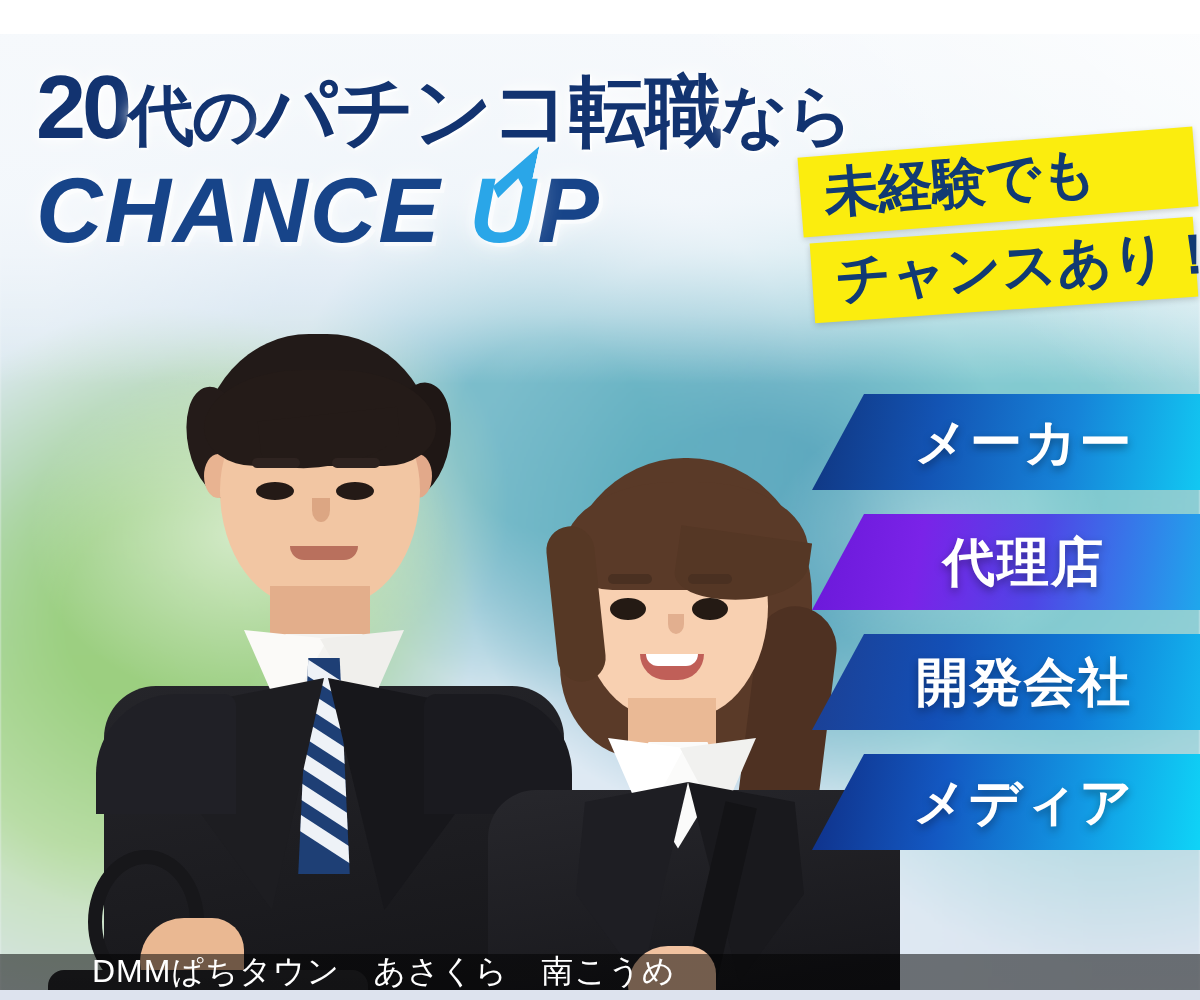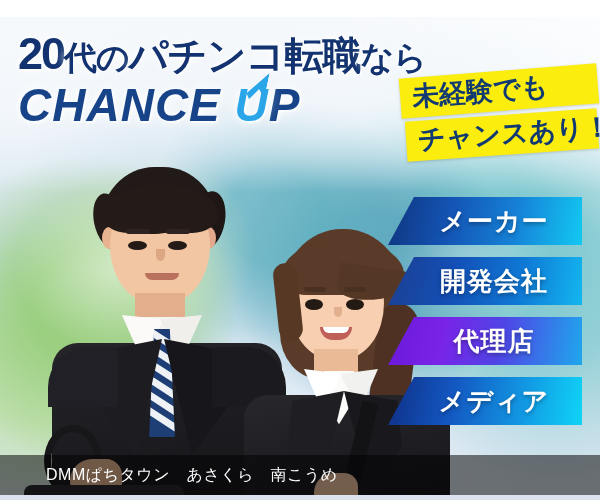--- a/index.html
+++ b/index.html
@@ -134,35 +134,35 @@
   .badges{position:absolute;left:398px;top:54px;width:200px;z-index:7;}
   .badge{
     background:#fbed0e;color:#113a73;font-weight:bold;
     padding:5px 10px 6px 12px;white-space:nowrap;
     box-shadow:0 1px 3px rgba(0,0,0,.18);
   }
   .badge-1{font-size:27px;line-height:1.08;transform:rotate(-4.5deg);margin-left:2px;}
   .badge-2{font-size:27px;line-height:1.08;transform:rotate(-4deg);margin-top:4px;margin-left:8px;}
 
   
-  .cats{position:absolute;left:388px;top:180px;width:194px;z-index:7;}
+  .cats{position:absolute;left:406px;top:180px;width:194px;z-index:7;}
   .cat{
     position:relative;height:48px;margin-bottom:12px;
     clip-path:polygon(26px 0,100% 0,100% 100%,0 100%);
     display:flex;align-items:center;justify-content:center;
   }
   .cat-label{
     color:#fff;font-size:26px;font-weight:bold;letter-spacing:1px;
     text-shadow:0 2px 4px rgba(0,0,0,.35);
     padding-left:18px;white-space:nowrap;
   }
 
   
   .credit{
-    position:absolute;left:0;bottom:22px;width:600px;height:40px;
+    position:absolute;left:0;bottom:22px;width:600px;height:18px;
     background:linear-gradient(90deg, rgba(0,0,0,.52), rgba(0,0,0,.52));
     display:flex;align-items:center;z-index:8;
   }
   .credit-text{
     color:#fff;font-size:16px;margin-left:46px;letter-spacing:.5px;white-space:nowrap;
   }
   .footer-strip{position:absolute;left:0;bottom:0;width:600px;height:22px;background:#dde3ee;z-index:5;}
 </style>
 </head>
 <body>
@@ -242,26 +242,26 @@
 
   <div class="badges">
     <div class="badge badge-1">未経験でも</div>
     <div class="badge badge-2">チャンスあり！</div>
   </div>
 
   <div class="cats">
     <div class="cat" style="background: linear-gradient(100deg, rgb(16, 53, 127) 0%, rgb(19, 84, 180) 32%, rgb(22, 131, 216) 66%, rgb(18, 200, 242) 100%);">
       <span class="cat-label">メーカー</span>
     </div>
+    <div class="cat" style="background: linear-gradient(100deg, rgb(106, 24, 216) 0%, rgb(122, 35, 232) 28%, rgb(79, 69, 230) 58%, rgb(31, 167, 236) 100%);">
+      <span class="cat-label">代理店</span>
+    </div>
     <div class="cat" style="background: linear-gradient(100deg, rgb(28, 63, 146) 0%, rgb(19, 79, 182) 34%, rgb(15, 121, 214) 68%, rgb(19, 182, 239) 100%);">
       <span class="cat-label">開発会社</span>
     </div>
-    <div class="cat" style="background: linear-gradient(100deg, rgb(106, 24, 216) 0%, rgb(122, 35, 232) 28%, rgb(79, 69, 230) 58%, rgb(31, 167, 236) 100%);">
-      <span class="cat-label">代理店</span>
-    </div>
     <div class="cat" style="background: linear-gradient(100deg, rgb(15, 47, 134) 0%, rgb(19, 88, 194) 34%, rgb(18, 154, 228) 70%, rgb(15, 212, 247) 100%);">
       <span class="cat-label">メディア</span>
     </div>
   </div>
 
   <div class="credit">
     <span class="credit-text">DMMぱちタウン　あさくら　南こうめ</span>
   </div>
   <div class="footer-strip"></div>
 

